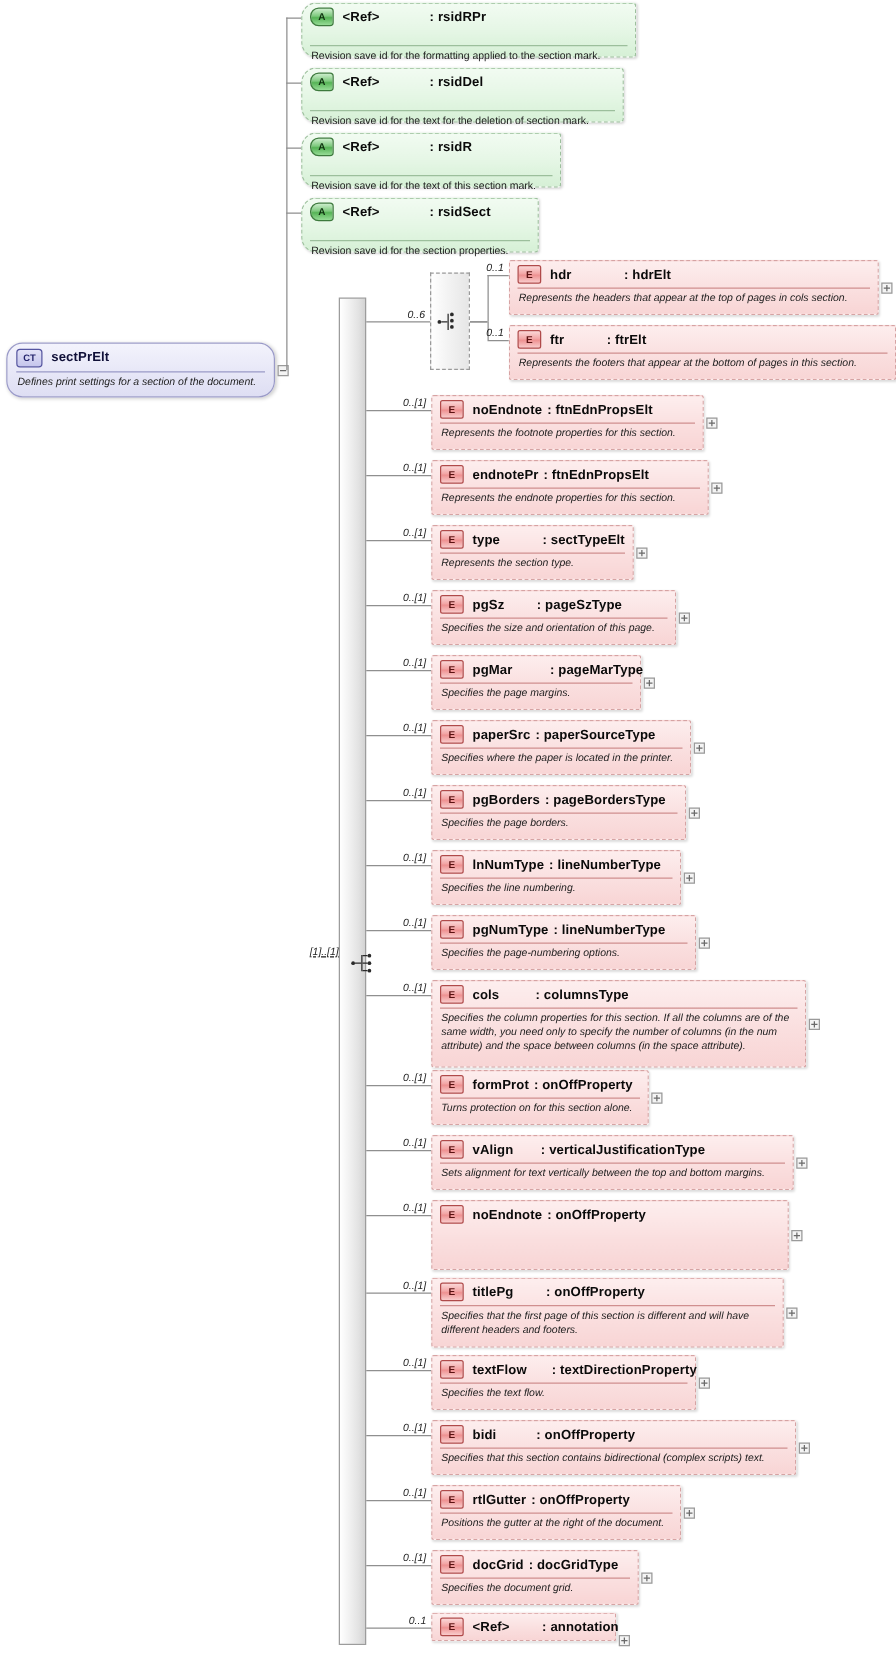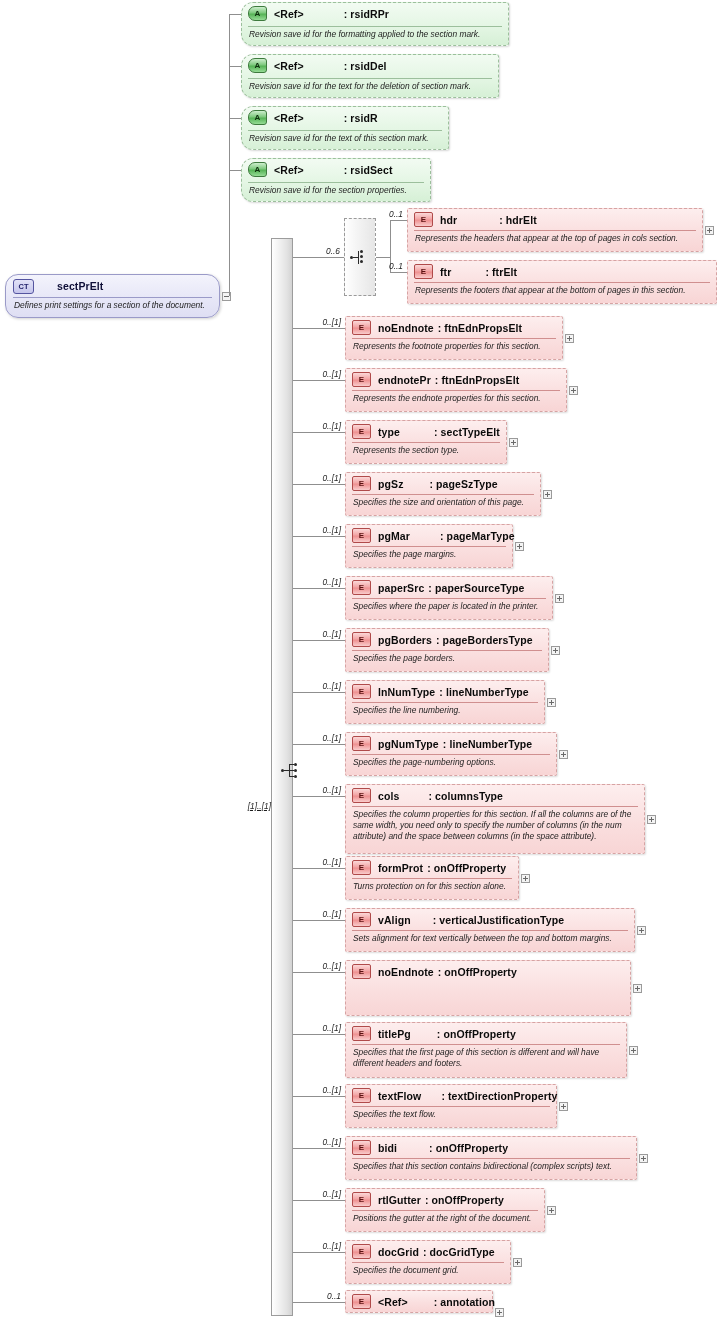--- a/index.html
+++ b/index.html
@@ -15,22 +15,22 @@
 
   
   .attr-box{
     border:1px dashed #9cbf9c;
     background:linear-gradient(to bottom,#f2fbf2 0%,#e4f6e4 55%,#d6f0d6 100%);
     border-radius:12px 3px 3px 12px;
     box-shadow:1px 1px 2px rgba(0,0,0,.16);
   }
   .attr-box .hdrrow{height:21px;display:flex;align-items:center;padding-left:6px;}
   .attr-box .desc{
-    border-top:1px solid #9cbf9c;margin:2px 6px;padding:2px 0 0 1px;
-    font-style:italic;font-size:8.4px;color:#1d1d1d;line-height:11px;white-space:nowrap;
+    border-top:1px solid #9cbf9c;margin:12px 6px;padding:2px 0 0 1px;
+    font-size:8.4px;color:#1d1d1d;line-height:11px;white-space:nowrap;
   }
   .ico-a{
     width:17px;height:13px;border-radius:7px 3px 3px 7px;
     border:1px solid #3d7a3d;
     background:linear-gradient(to bottom,#cdeecd 0%,#7ec97e 45%,#56b356 55%,#96dc96 100%);
     display:inline-flex;align-items:center;justify-content:center;
     font-size:8px;font-weight:bold;color:#0d2f0d;margin-right:7px;flex:0 0 auto;
     font-family:"Liberation Sans",sans-serif;
   }
 
@@ -56,21 +56,21 @@
   }
 
   
   .ct-box{
     position:absolute;box-sizing:border-box;
     border:1px solid #9a9ac8;
     background:linear-gradient(to bottom,#f3f3fc 0%,#e7e7f7 55%,#dedef3 100%);
     border-radius:13px;
     box-shadow:1px 1px 3px rgba(0,0,0,.18);
   }
-  .ct-box .hdrrow{height:22px;display:flex;align-items:center;padding-left:7px;gap:16px;}
+  .ct-box .hdrrow{height:22px;display:flex;align-items:center;padding-left:7px;}
   .ct-box .desc{
     border-top:1px solid #9a9ac8;margin:0 7px;padding:2px 0 0 1px;
     font-style:italic;font-size:8.4px;color:#1d1d1d;line-height:11px;white-space:nowrap;
   }
   .ico-ct{
     width:19px;height:13px;border-radius:3px;border:1px solid #5555a0;
     background:linear-gradient(to bottom,#e2e2f7 0%,#c5c5ec 100%);
     display:inline-flex;align-items:center;justify-content:center;
     font-size:7.5px;font-weight:bold;color:#23236b;margin-right:7px;flex:0 0 auto;
   }
@@ -178,21 +178,21 @@
       <span class="dot" style="left: 0px; top: 8px;"></span>
       <span class="bar" style="left: 3px; top: 9px; width: 5px; height: 1px;"></span>
       <span class="bar" style="left: 8px; top: 3px; width: 1px; height: 13px;"></span>
       <span class="bar" style="left: 9px; top: 3px; width: 4px; height: 1px;"></span>
       <span class="dot" style="left: 13px; top: 2px;"></span>
       <span class="bar" style="left: 9px; top: 9px; width: 4px; height: 1px;"></span>
       <span class="dot" style="left: 13px; top: 8px;"></span>
       <span class="bar" style="left: 9px; top: 15px; width: 4px; height: 1px;"></span>
       <span class="dot" style="left: 13px; top: 14px;"></span>
     </div>
-    <div class="card" style="right: 446px; top: 801px; text-decoration: underline;">[1]..[1]</div>
+    <div class="card" style="right: 446px; top: 756px; text-decoration: underline;">[1]..[1]</div>
     <div class="grp-box" style="left: 344px; top: 218px; width: 32px; height: 78px;"></div>
     <div class="sym" style="left: 350px; top: 248px; width: 18px; height: 18px;">
       <span class="dot" style="left: 0px; top: 8px;"></span>
       <span class="bar" style="left: 3px; top: 9px; width: 5px; height: 1px;"></span>
       <span class="bar" style="left: 8px; top: 3px; width: 1px; height: 13px;"></span>
       <span class="dot" style="left: 10px; top: 2px;"></span>
       <span class="dot" style="left: 10px; top: 7px;"></span>
       <span class="dot" style="left: 10px; top: 12px;"></span>
     </div>
     <div class="hline" style="left: 293px; top: 257px; width: 51px;"></div>

